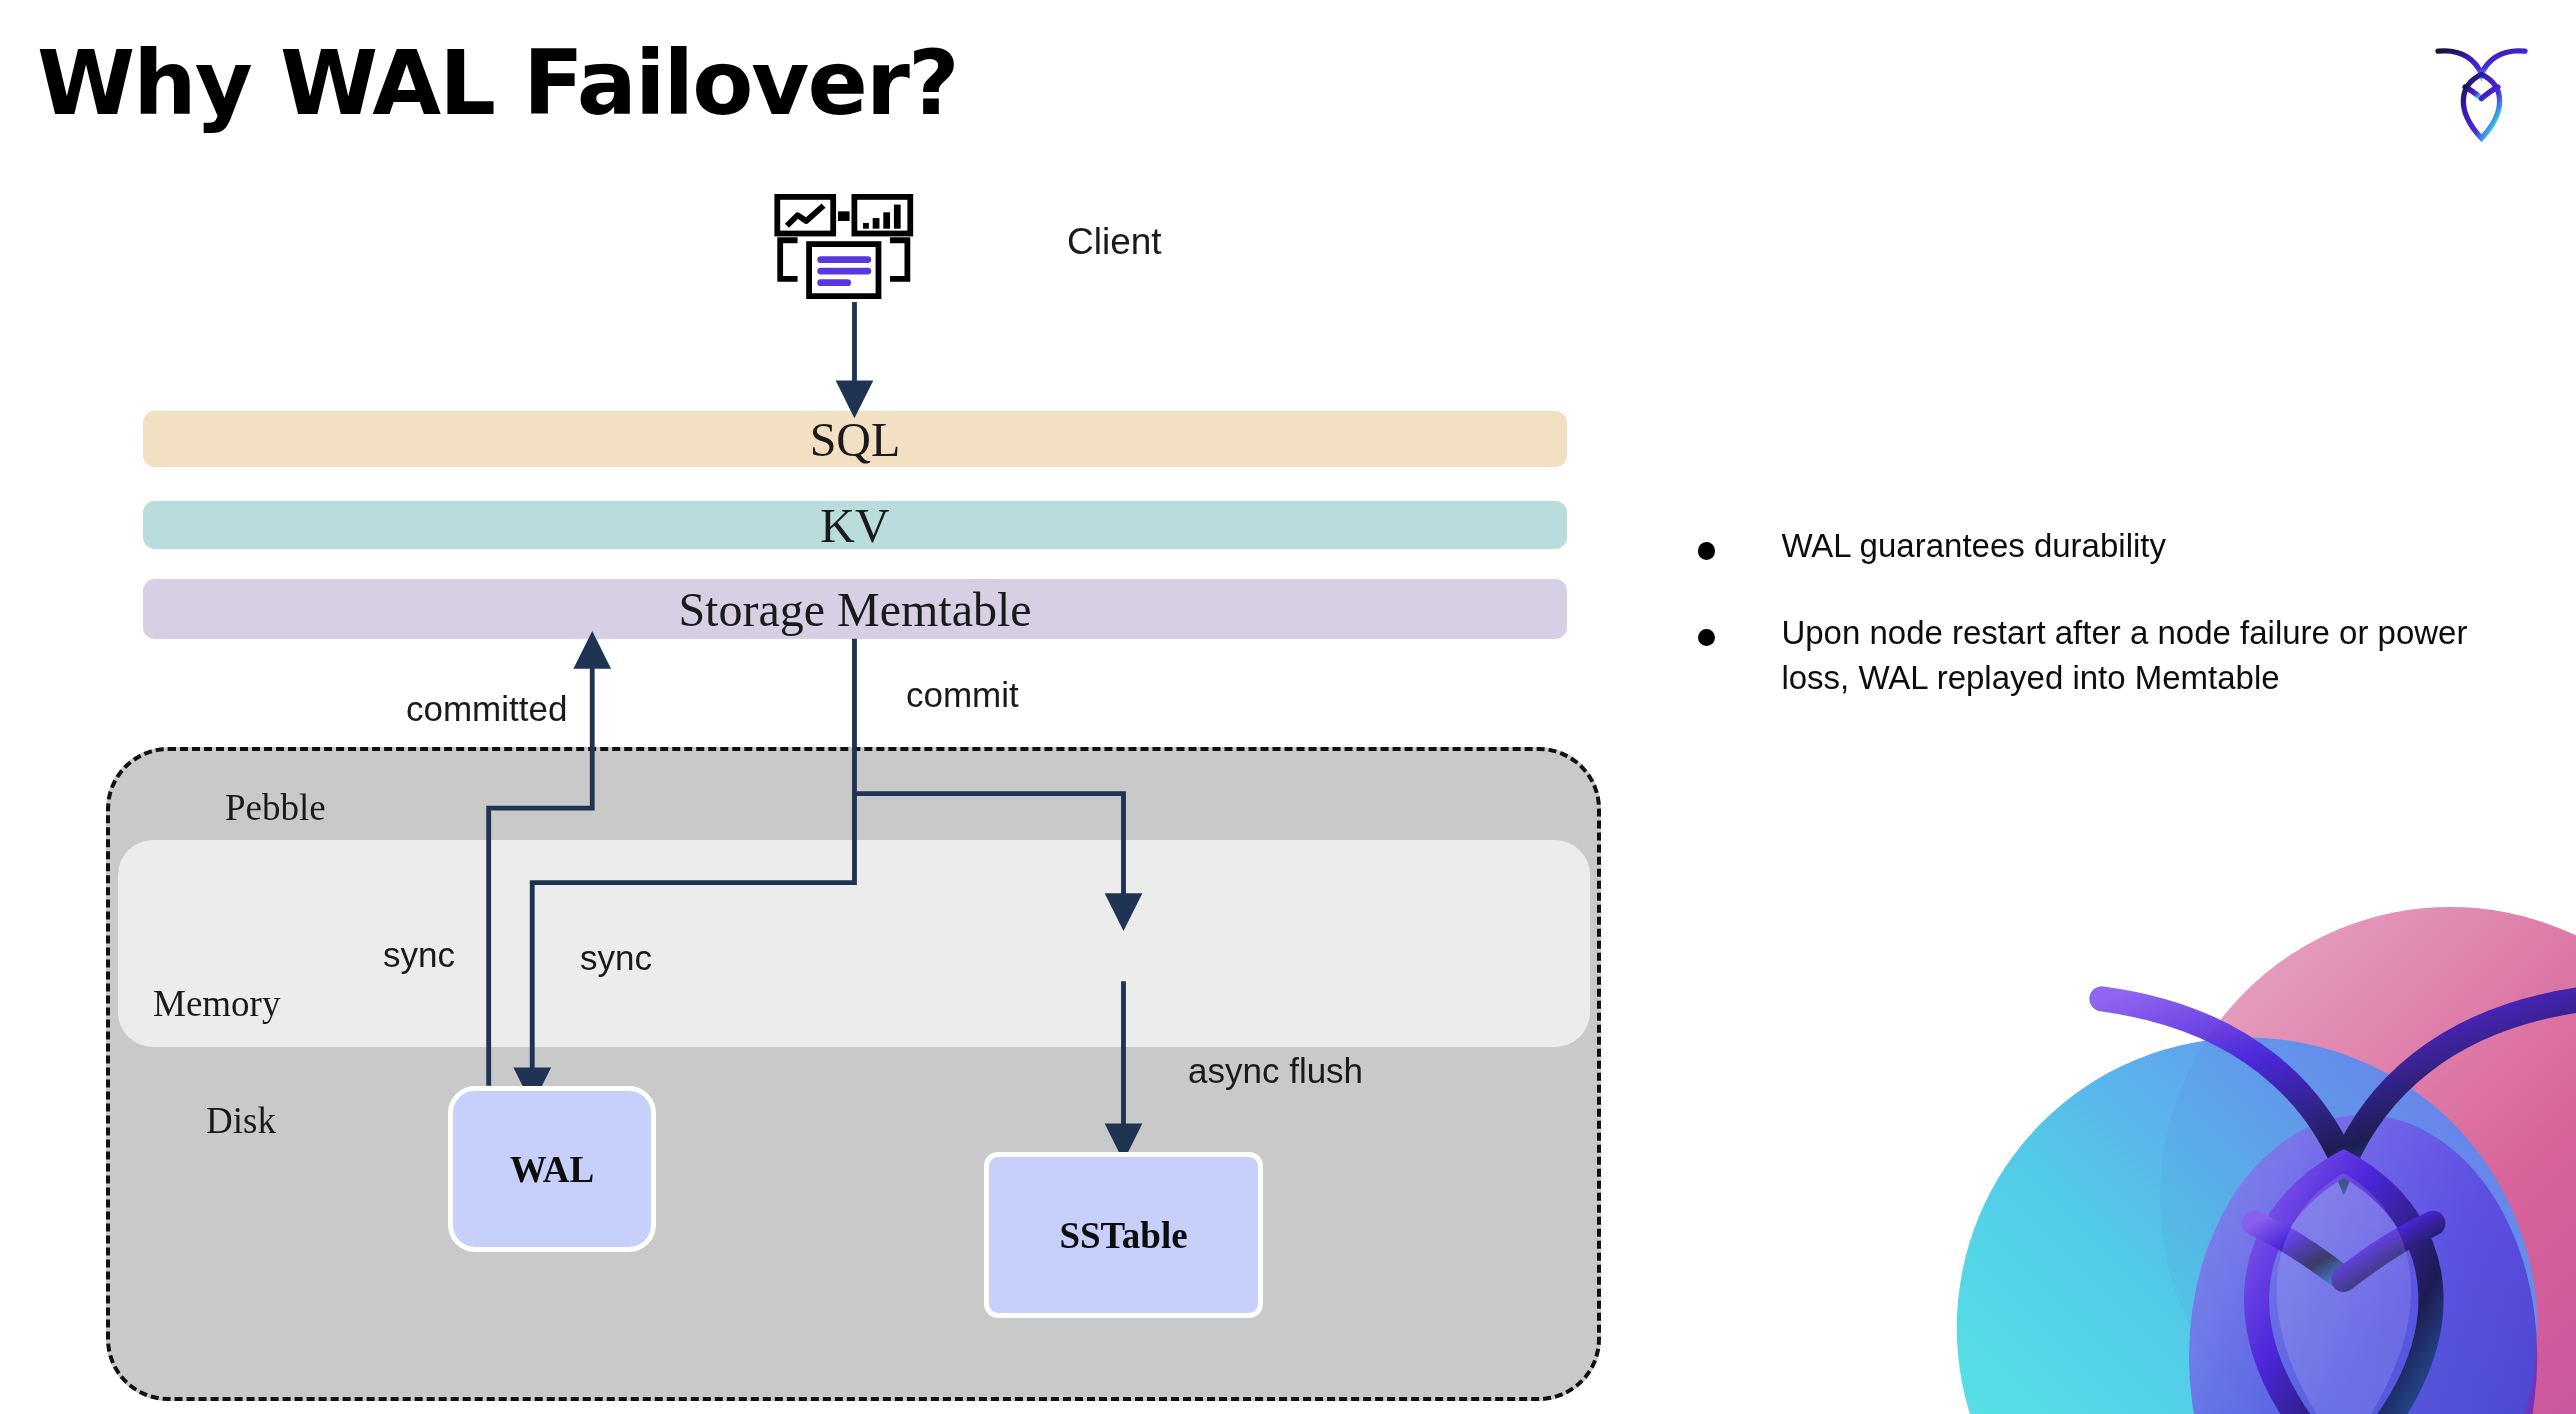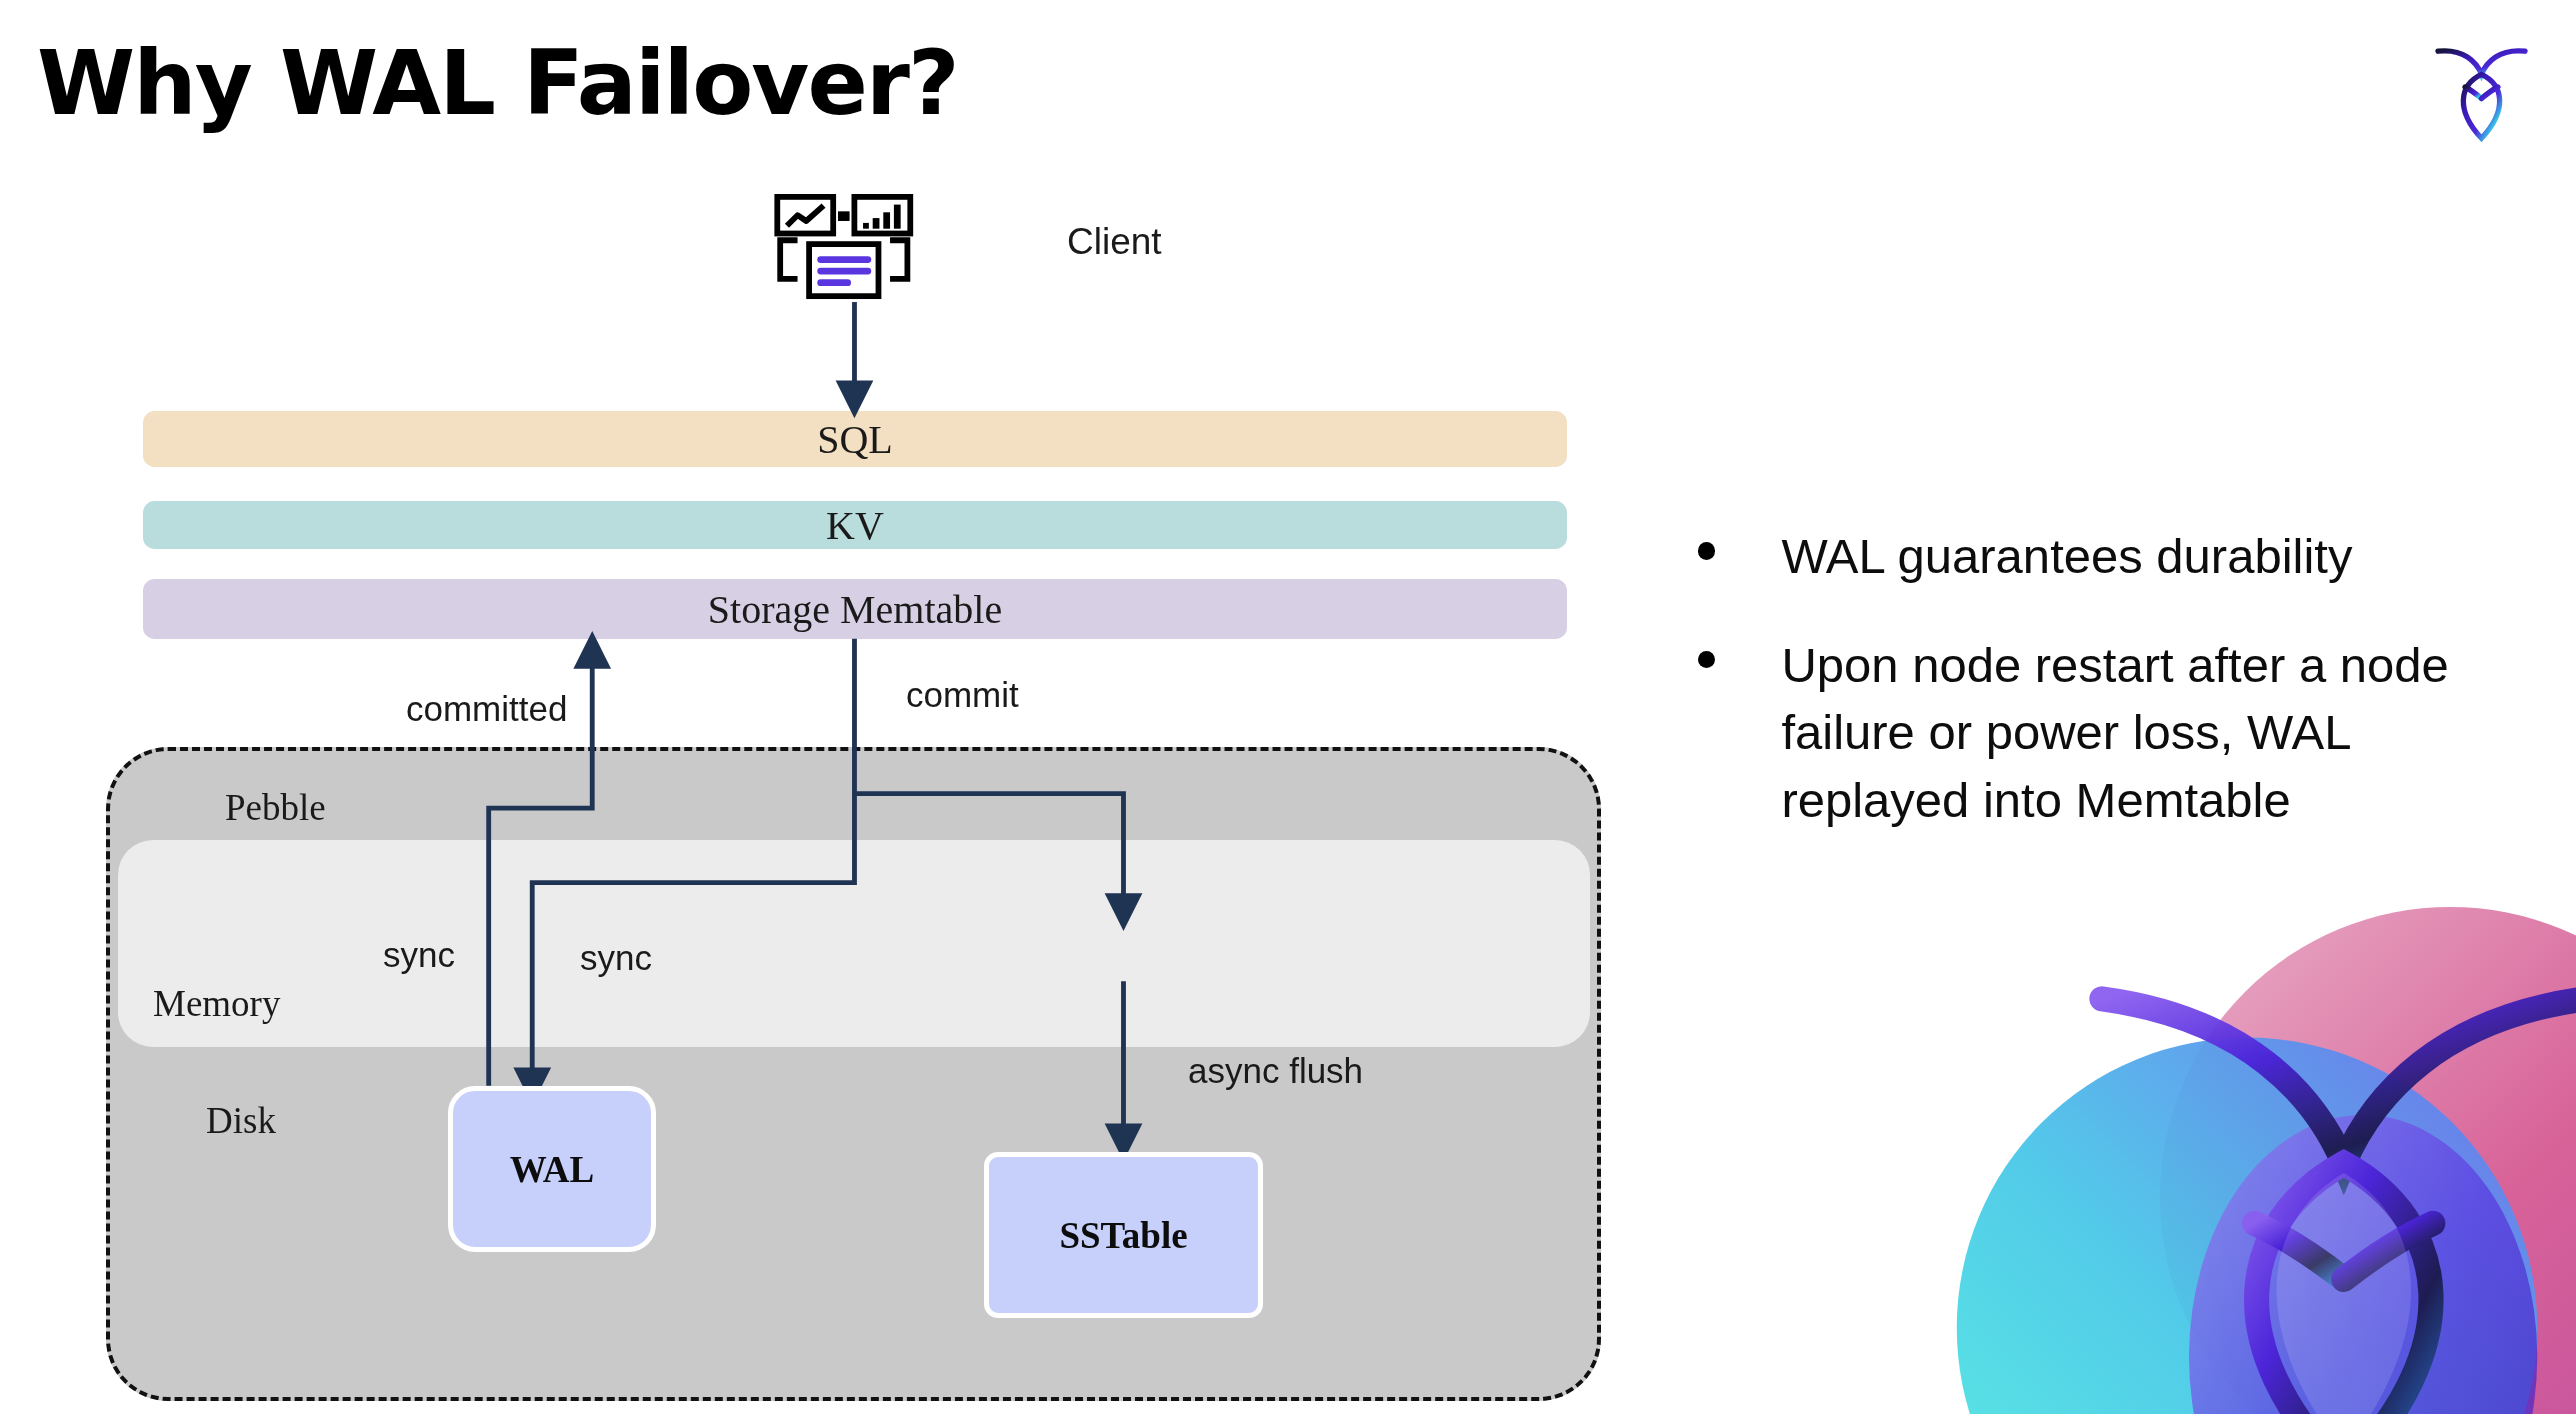--- a/index.html
+++ b/index.html
@@ -37,21 +37,21 @@
     font-size:37px;color:#1a1a1a;
     font-family:"Liberation Sans",sans-serif;
   }
 
   
   .layer-bar{
     position:absolute;left:143px;width:1424px;
     border-radius:11.6px;
     display:flex;align-items:center;justify-content:center;
     font-family:"Liberation Serif","DejaVu Serif",serif;
-    font-size:40px;color:#1a1a1a;
+    font-size:48px;color:#1a1a1a;
   }
   #layer-sql{top:411px;height:56px;background:#f3dfc1;}
   #layer-kv{top:501px;height:48px;background:#b9dcdd;}
   #layer-storage{top:579px;height:60px;background:#d7d0e4;}
 
   
   #pebble-container{
     position:absolute;left:106px;top:747px;width:1495px;height:654px;
     background:#c9c9c9;
     border:4.8px dashed #111111;
@@ -117,21 +117,21 @@
   
   #bullet-list{
     position:absolute;left:1698px;top:523px;width:832px;
     font-family:"Liberation Sans",sans-serif;
   }
   .bullet-row{display:flex;align-items:flex-start;margin-bottom:41px;}
   .bullet-dot{
     width:17.4px;height:17.4px;border-radius:50%;background:#000000;
     margin-top:19.4px;margin-right:66px;flex:0 0 auto;
   }
-  .bullet-text{font-size:49px;color:#0d0d0d;line-height:1.38;}
+  .bullet-text{font-size:33px;color:#0d0d0d;line-height:1.38;}
 </style>
 </head>
 <body>
 
 <div class="slide">
 
   <div id="slide-title">Why WAL Failover?</div>
 
   <svg id="brand-logo" viewBox="0 0 106 120">
     <defs>

